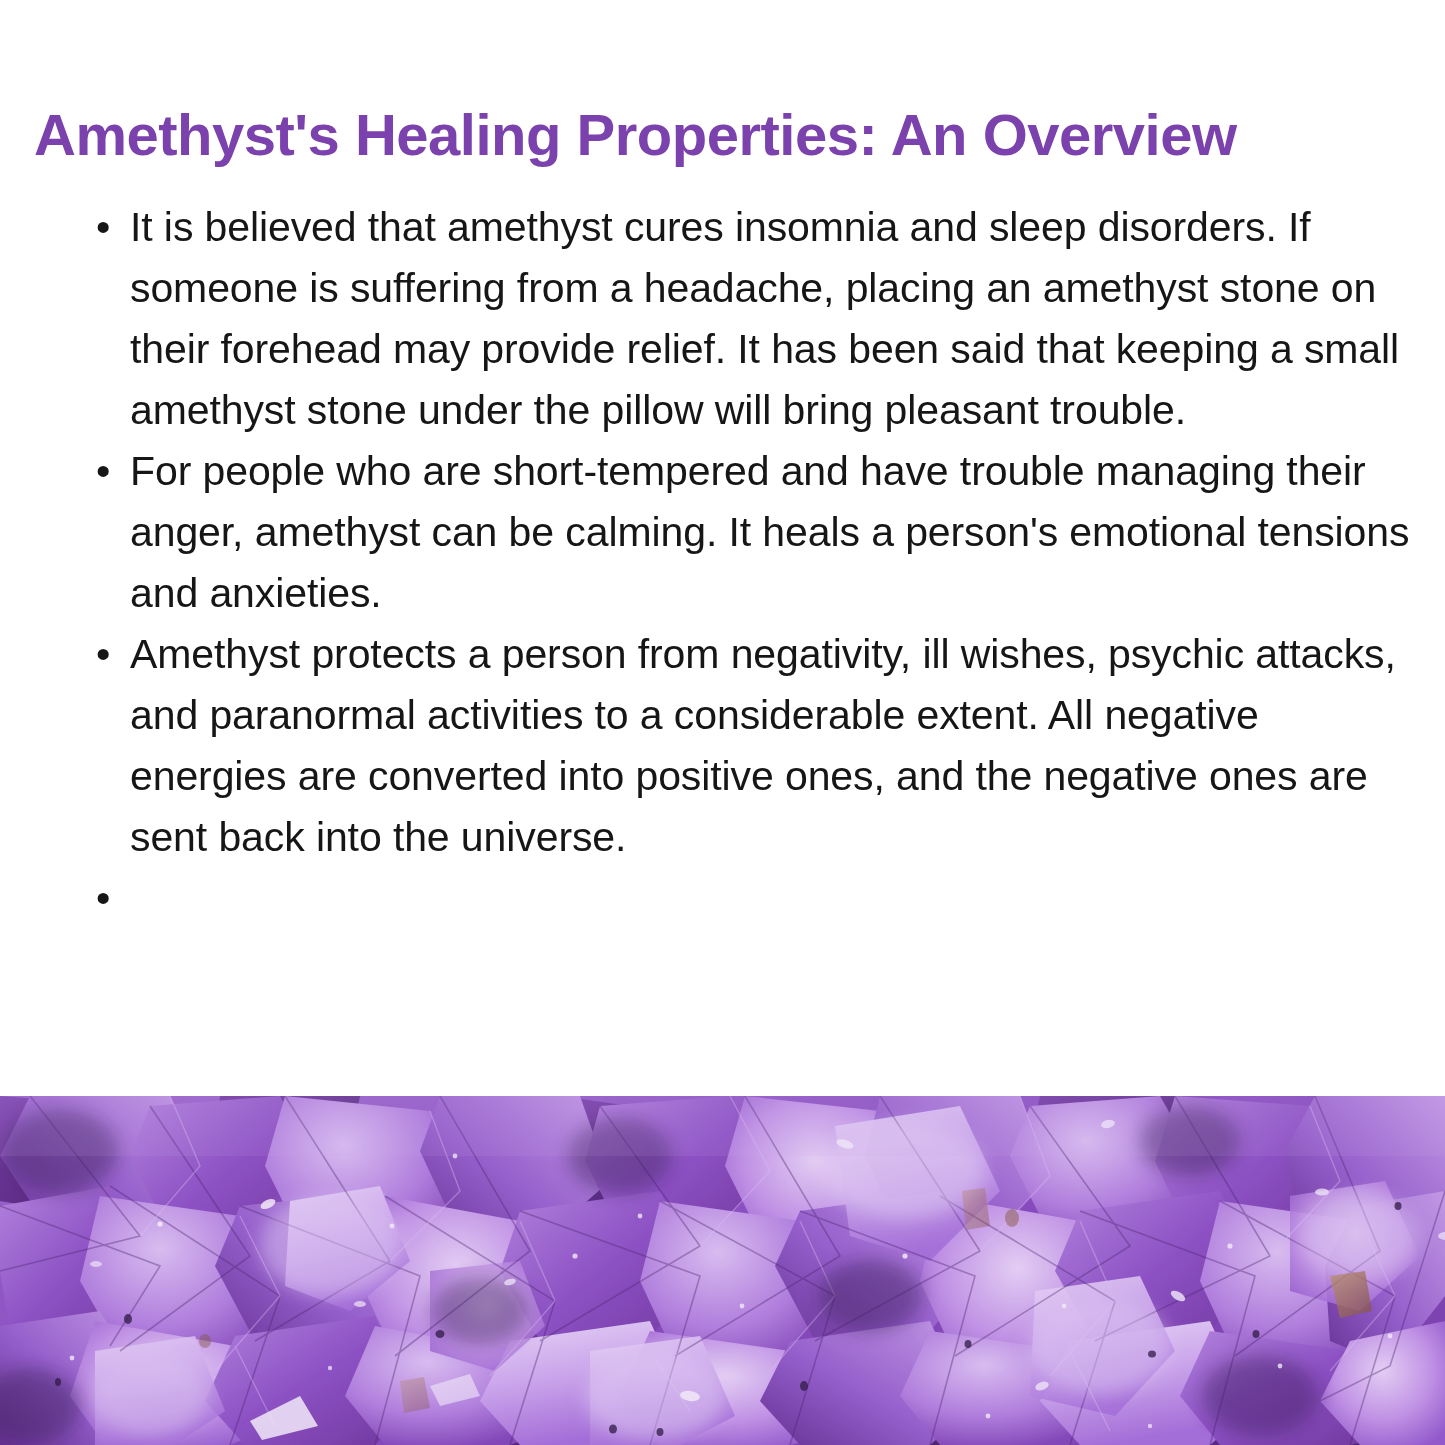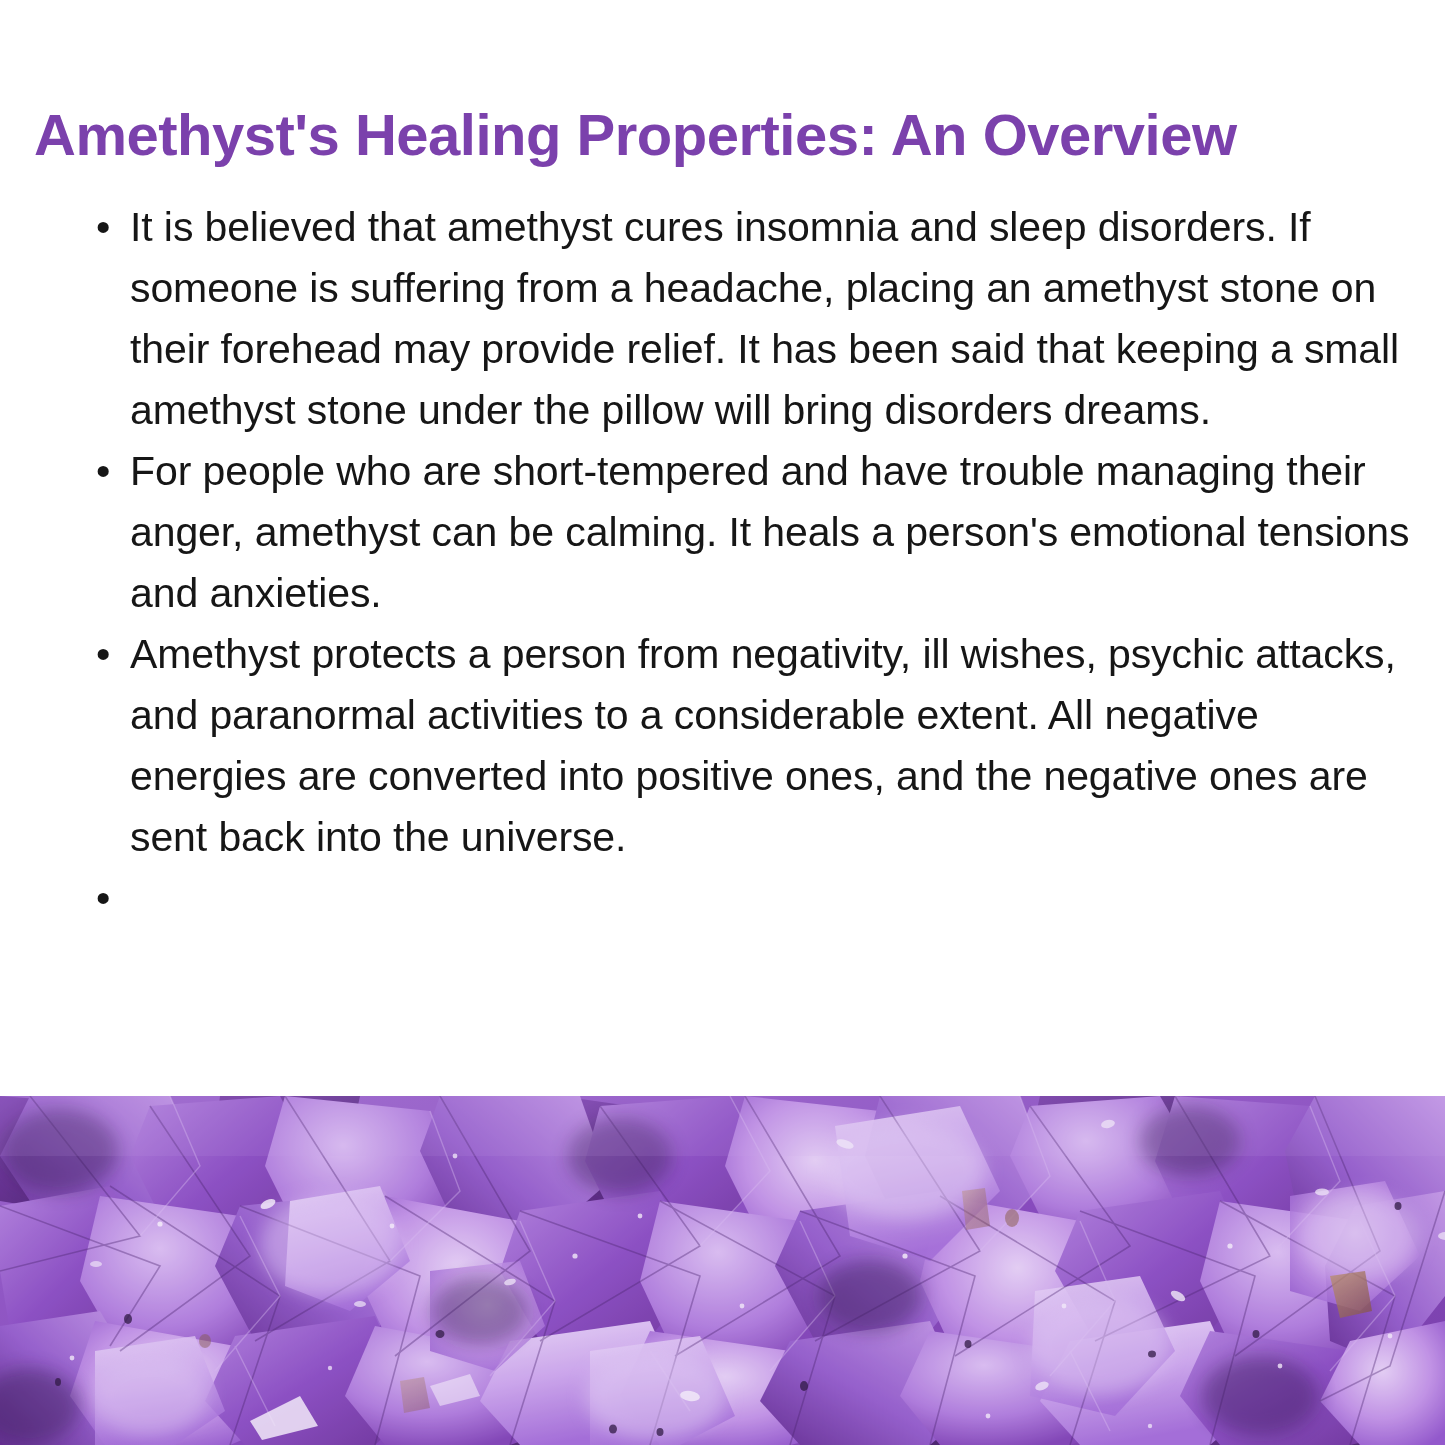--- a/index.html
+++ b/index.html
@@ -88,21 +88,21 @@
 <body>
 
 <div class="page">
 
   <div class="content-panel">
 
     <h1 class="page-title">Amethyst's Healing Properties: An Overview</h1>
 
     <ul class="bullet-list">
       <li class="bullet-item">
-        <span class="bullet-dot">•</span><span>It is believed that amethyst cures insomnia and sleep disorders. If someone is suffering from a headache, placing an amethyst stone on their forehead may provide relief. It has been said that keeping a small amethyst stone under the pillow will bring disorders dreams.</span>
+        <span class="bullet-dot">•</span><span>It is believed that amethyst cures insomnia and sleep disorders. If someone is suffering from a headache, placing an amethyst stone on their forehead may provide relief. It has been said that keeping a small amethyst stone under the pillow will bring pleasant trouble.</span>
       </li>
       <li class="bullet-item">
         <span class="bullet-dot">•</span><span>For people who are short-tempered and have trouble managing their anger, amethyst can be calming. It heals a person's emotional tensions and anxieties.</span>
       </li>
       <li class="bullet-item">
         <span class="bullet-dot">•</span><span>Amethyst protects a person from negativity, ill wishes, psychic attacks, and paranormal activities to a considerable extent. All negative energies are converted into positive ones, and the negative ones are sent back into the universe.</span>
       </li>
       <li class="bullet-item">
         <span class="bullet-dot">•</span>
       </li>

